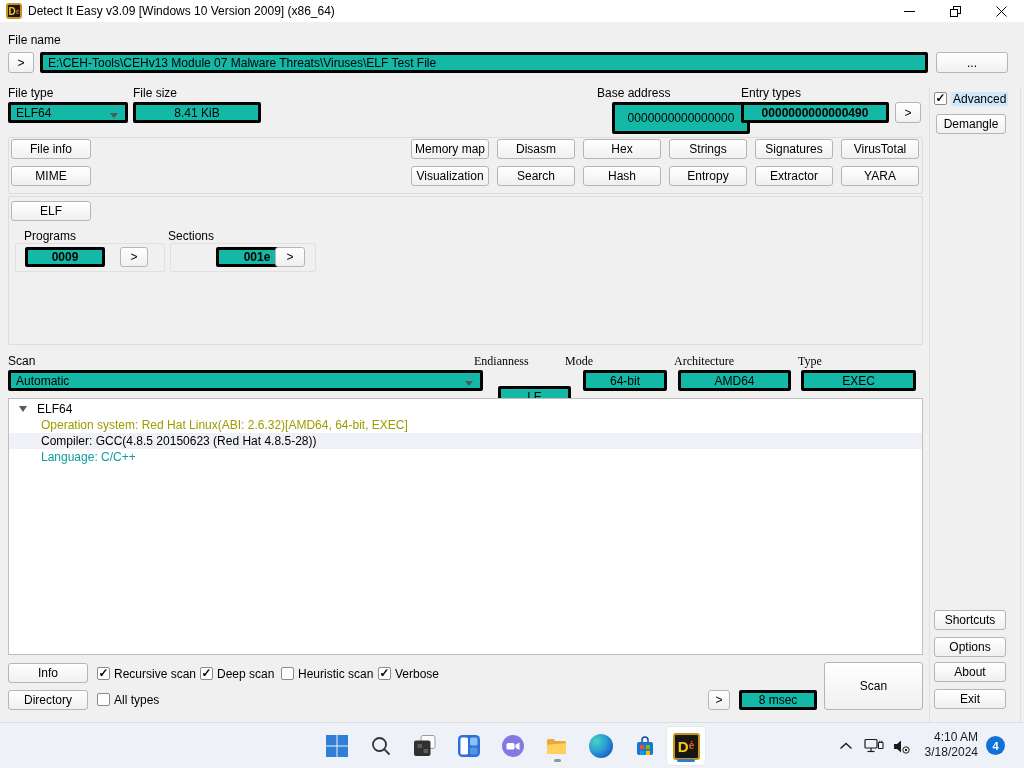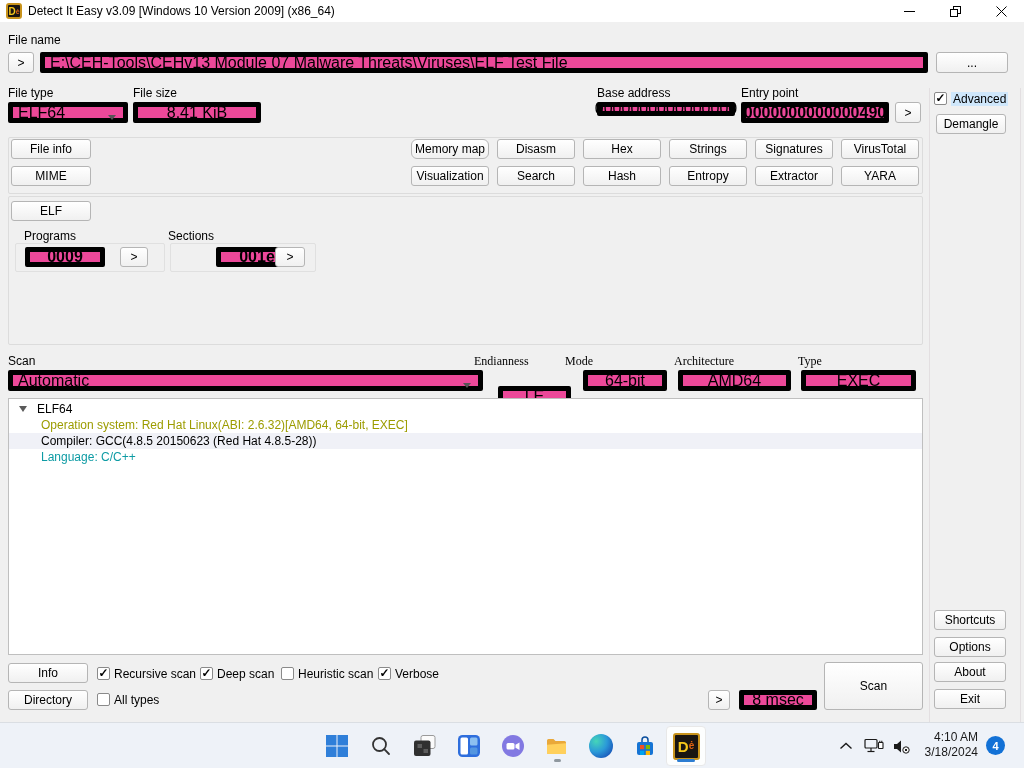--- a/index.html
+++ b/index.html
@@ -19,21 +19,21 @@
   .die-ico.sm .e { color:#e06414; font-size:7px; margin-top:1px; }
   .die-ico.lg { width:27px; height:27px; padding-top:4px; }
   .die-ico.lg .d { color:#f5c71a; font-size:15px; }
   .die-ico.lg .e { color:#e06414; font-size:10px; margin-top:2px; }
 
   
   .client { position:absolute; left:0; top:22px; width:1024px; height:700px; background:#f0f0f0; }
   .lbl { position:absolute; font-size:12px; color:#000; white-space:nowrap; }
   .lbl.ctr { text-align:left;font-family:Liberation Serif, serif; }
   .btn { position:absolute; display:flex; align-items:center; justify-content:center; background:linear-gradient(#ffffff,#f0f0f0); border:1px solid #b5b5b5; border-radius:3px; font-size:12px; color:#000; cursor:default; white-space:nowrap; }
-  .field { position:absolute; background:#ec4899; border:5px solid #000000; border-radius:2px; font-size:16px; color:#000; display:flex; align-items:center; padding:0 5px; }
+  .field { position:absolute; background:#14b8a6; border:3px solid #000000; border-radius:2px; font-size:12px; color:#000; display:flex; align-items:center; padding:0 5px; }
   .field.ctr { justify-content:center; padding:0; }
   .field.bold { font-weight:bold; }
   input.field { display:block; line-height:19px; }
   .caret { position:absolute; right:7px; top:8px; width:0; height:0; border-left:4px solid transparent; border-right:4px solid transparent; border-top:5px solid #555; }
   .groupbox { position:absolute; border:1px solid #dcdcdc; border-radius:2px; }
   .pairbox { position:absolute; border:1px solid #e0e0e0; border-radius:2px; }
   .checkbox { position:absolute; width:13px; height:13px; background:#fff; border:1px solid #8a8a8a; border-radius:2px; font-size:12px; line-height:11px; text-align:center; color:#000; }
   .checkbox.checked::after { content:"\2713"; font-weight:bold; }
   .hl { background:#cfe7fb; padding:0 2px; }
   .rstrip { position:absolute; left:929px; top:66px; width:92px; height:646px; border-left:1px solid #e3dfe1; border-right:1px solid #e3dfe1; }
@@ -93,40 +93,40 @@
     <div class="rstrip"></div>
 
     <div class="lbl" style="left:8px;top:11px;">File name</div>
     <div class="btn" style="left:8px;top:30px;width:26px;height:21px;">&gt;</div>
     <input class="field" style="left: 40px; top: 30px; width: 888px; height: 21px;" value="E:\CEH-Tools\CEHv13 Module 07 Malware Threats\Viruses\ELF Test File">
     <div class="btn" style="left:936px;top:30px;width:72px;height:21px;">...</div>
 
     <div class="lbl" style="left:8px;top:64px;">File type</div>
     <div class="lbl" style="left:133px;top:64px;">File size</div>
     <div class="lbl" style="left:597px;top:64px;">Base address</div>
-    <div class="lbl" style="left:741px;top:64px;">Entry point</div>
+    <div class="lbl" style="left:741px;top:64px;">Entry types</div>
 
     <div class="field" style="left:8px;top:80px;width:120px;height:21px;">
       <span>ELF64</span>
       <span class="caret"></span>
     </div>
     <div class="field ctr" style="left:133px;top:80px;width:128px;height:21px;">8.41 KiB</div>
-    <div class="field ctr" style="left:597px;top:80px;width:138px;height:14px;">0000000000000000</div>
+    <div class="field ctr" style="left:612px;top:80px;width:138px;height:32px;">0000000000000000</div>
     <div class="field ctr bold" style="left:741px;top:80px;width:148px;height:21px;">0000000000000490</div>
     <div class="btn" style="left:895px;top:80px;width:26px;height:21px;">&gt;</div>
 
     <div class="checkbox checked" style="left:934px;top:70px;"></div>
     <div class="lbl hl" style="left:951px;top:70px;">Advanced</div>
     <div class="btn" style="left:936px;top:92px;width:70px;height:20px;">Demangle</div>
 
     <div class="groupbox" style="left:8px;top:115px;width:915px;height:57px;"></div>
     <div class="btn" style="left:11px;top:117px;width:80px;height:20px;">File info</div>
     <div class="btn" style="left:11px;top:144px;width:80px;height:20px;">MIME</div>
 
-    <div class="btn" style="left:411px;top:117px;width:78px;height:20px;border-radius:6px;">Memory map</div>
+    <div class="btn" style="left:411px;top:117px;width:78px;height:20px;">Memory map</div>
     <div class="btn" style="left:497px;top:117px;width:78px;height:20px;">Disasm</div>
     <div class="btn" style="left:583px;top:117px;width:78px;height:20px;">Hex</div>
     <div class="btn" style="left:669px;top:117px;width:78px;height:20px;">Strings</div>
     <div class="btn" style="left:755px;top:117px;width:78px;height:20px;">Signatures</div>
     <div class="btn" style="left:841px;top:117px;width:78px;height:20px;">VirusTotal</div>
 
     <div class="btn" style="left:411px;top:144px;width:78px;height:20px;">Visualization</div>
     <div class="btn" style="left:497px;top:144px;width:78px;height:20px;">Search</div>
     <div class="btn" style="left:583px;top:144px;width:78px;height:20px;">Hash</div>
     <div class="btn" style="left:669px;top:144px;width:78px;height:20px;">Entropy</div>

